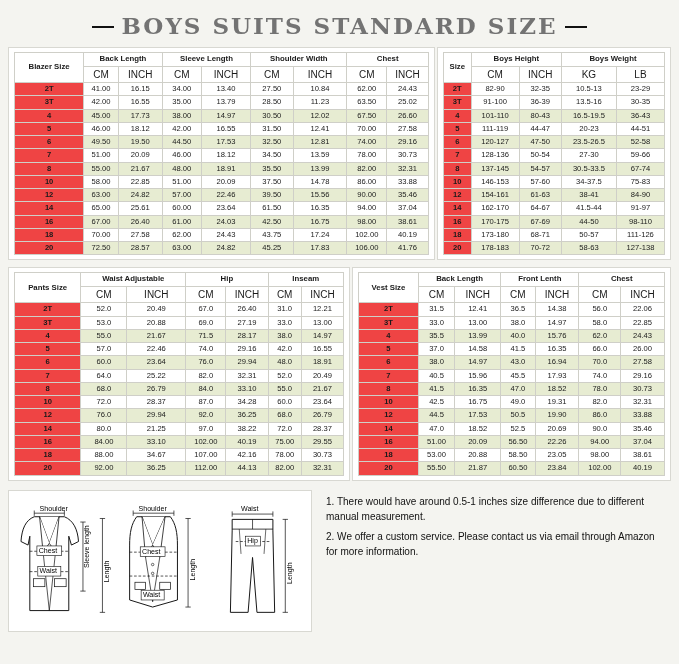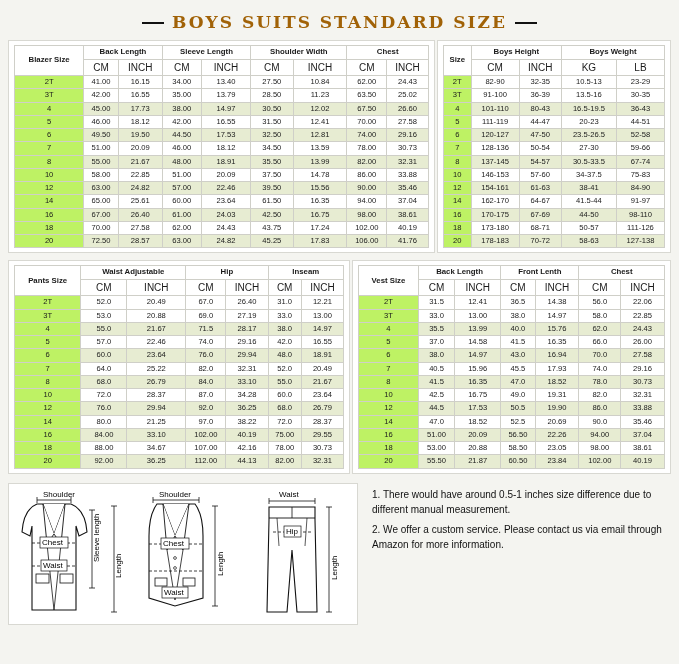--- a/index.html
+++ b/index.html
@@ -8,46 +8,46 @@
     background:#f4f4f0;
     font-family:"Liberation Sans", sans-serif;
     color:#1a1a1a;
     overflow:hidden;
   }
   .page{width:679px;height:664px;position:relative;box-sizing:border-box;padding:6px 8px 0 8px;}
   .title-wrap{text-align:center;margin:6px 0 8px 0;}
   .title{
     font-family:"DejaVu Serif", serif;
     font-weight:bold;
-    font-size:17px;
+    font-size:23px;
     letter-spacing:2px;
-    color:#a16207;
+    color:#737373;
     display:inline-block;
     position:relative;
     padding:0 30px;
   }
   .title:before,.title:after{
     content:"";position:absolute;top:50%;width:22px;height:2px;background:#111;
   }
   .title:before{left:0;}
   .title:after{right:0;}
 
   .block{background:#ffffff;border:1px solid #d8d8d2;margin-bottom:7px;padding:4px 5px;}
   .row-tables{display:flex;gap:2px;align-items:flex-end;}
 
   table{border-collapse:collapse;font-size:7.6px;width:100%;}
   td,th{border:1px solid #cfcfc8;text-align:center;padding:1px 0;font-weight:normal;line-height:1.35;white-space:nowrap;}
   th{font-weight:bold;background:#ffffff;font-size:7.8px;}
-  .sizecol{font-weight:normal;background:#bef264;}
+  .sizecol{font-weight:bold;background:#ef4444;}
   .shade{background:#e7ecd2;}
   .hdr-sub{font-size:10px;font-weight:normal;}
 
   
   .bottom{display:flex;gap:8px;margin-top:2px;}
-  .figs{background:#fff;border:1px solid #d8d8d2;padding:4px;width:350px;box-sizing:border-box;display:flex;justify-content:space-between;}
+  .figs{background:#fff;border:1px solid #d8d8d2;padding:4px;width:304px;box-sizing:border-box;display:flex;justify-content:space-between;}
   .notes{flex:1;font-size:10px;line-height:1.55;padding:4px 2px 0 6px;color:#111;}
   .notes p{margin:0 0 4px 0;}
   svg{display:block;}
   .lbl{font-size:8px;font-family:"Liberation Sans",sans-serif;}
 </style>
 </head>
 <body>
 
 <div class="page">
 

